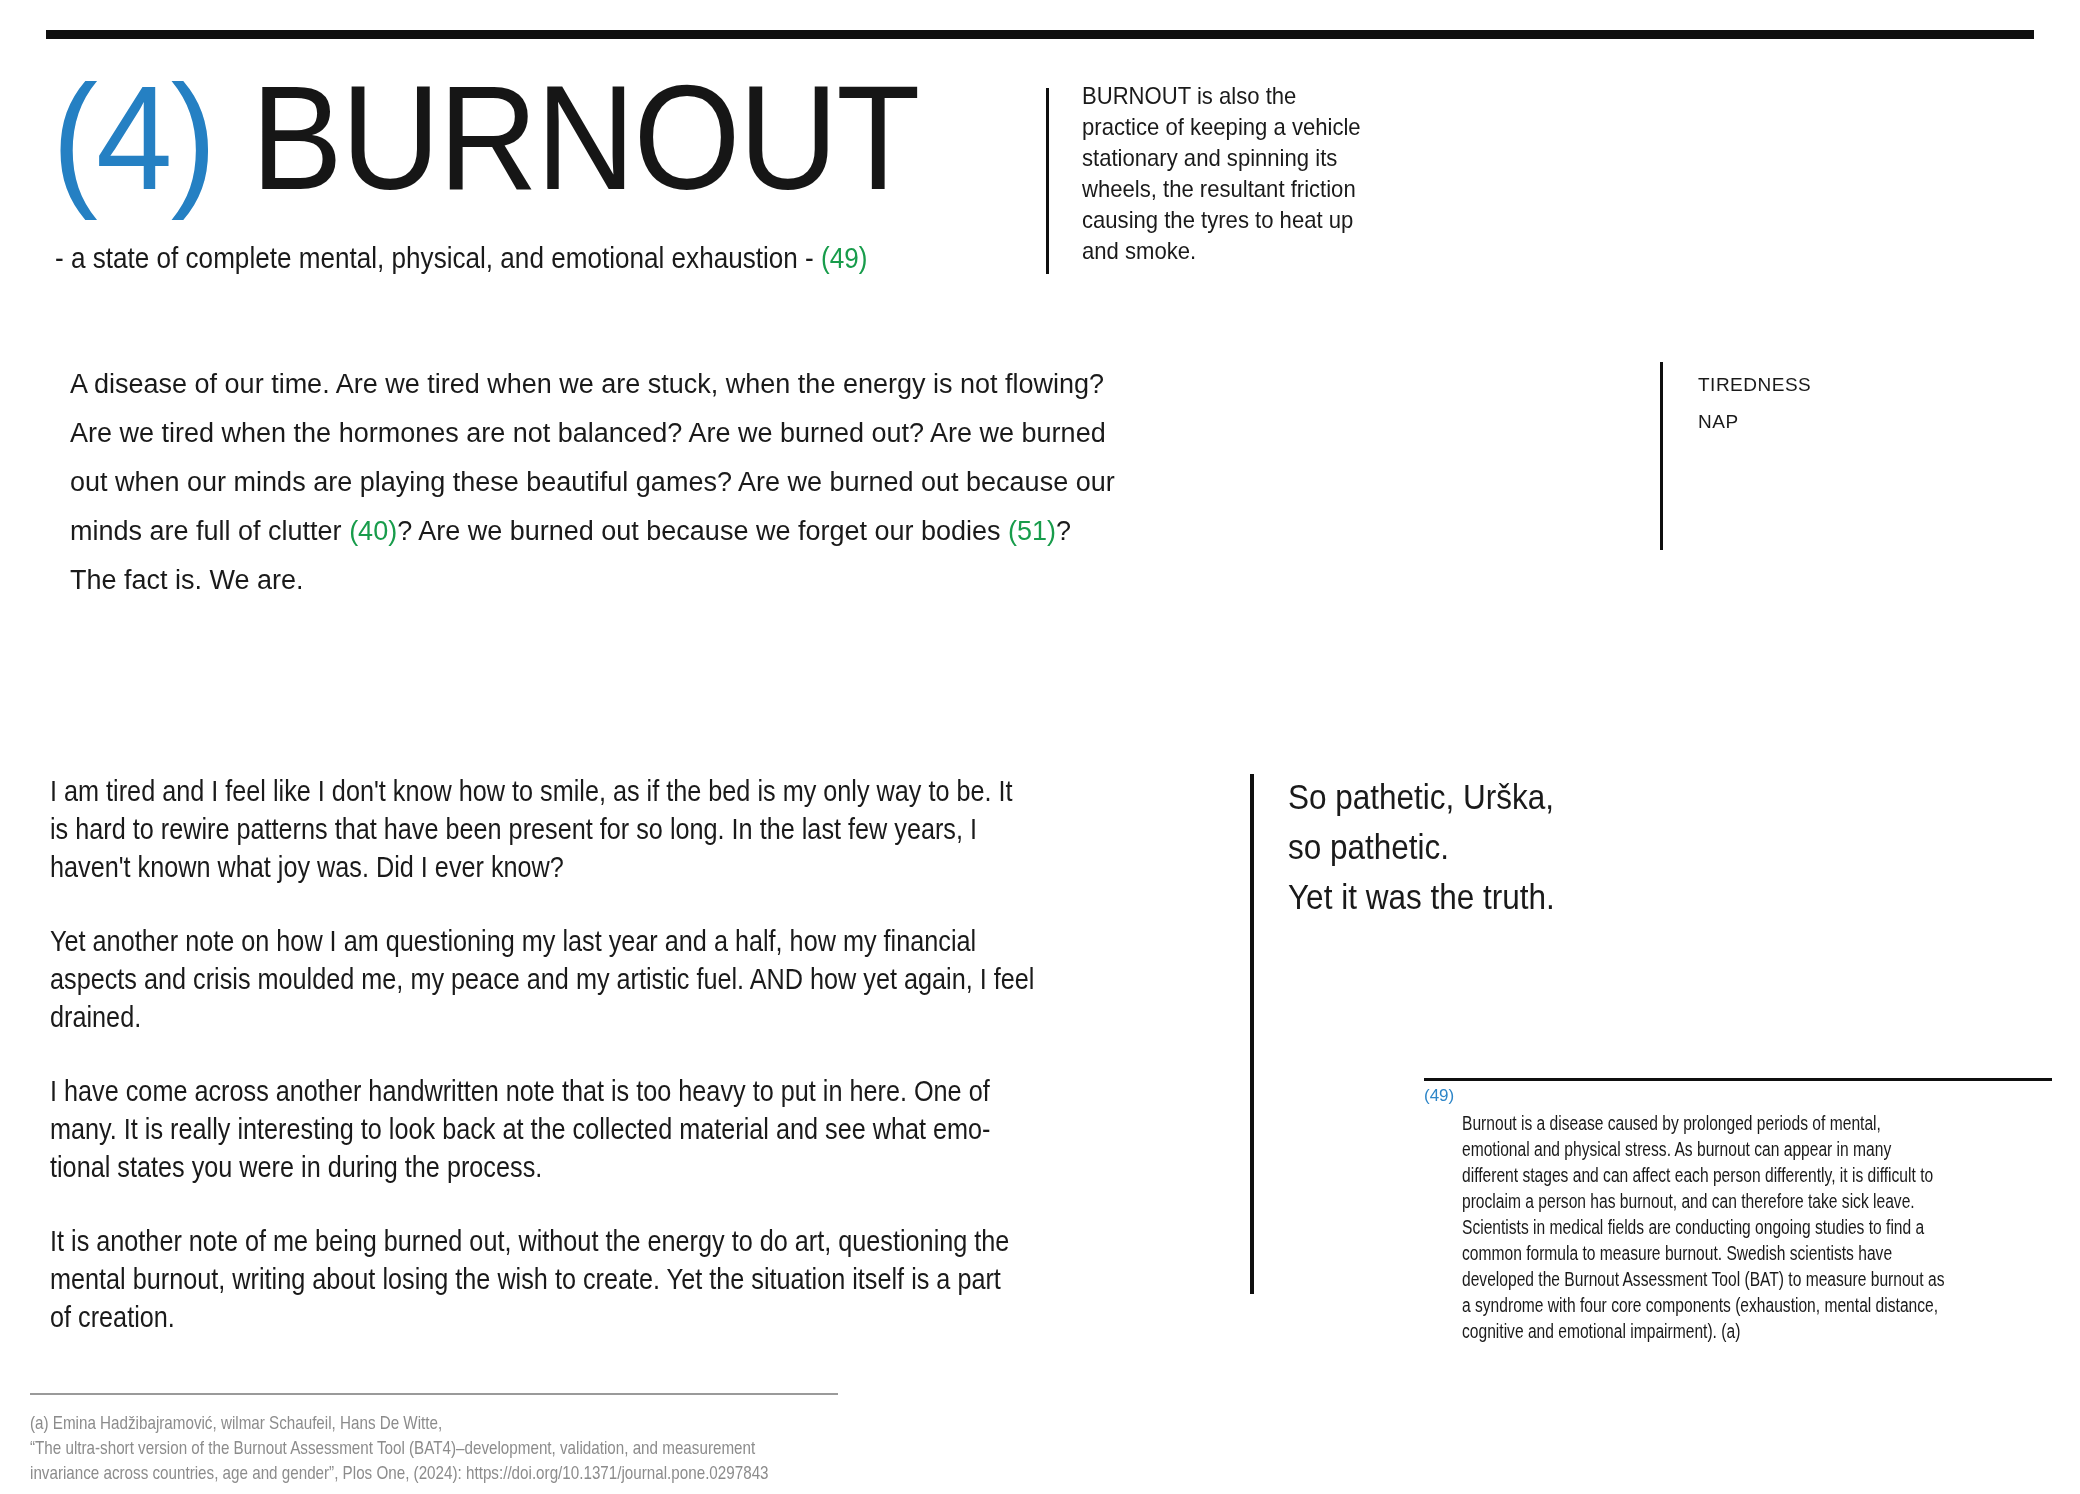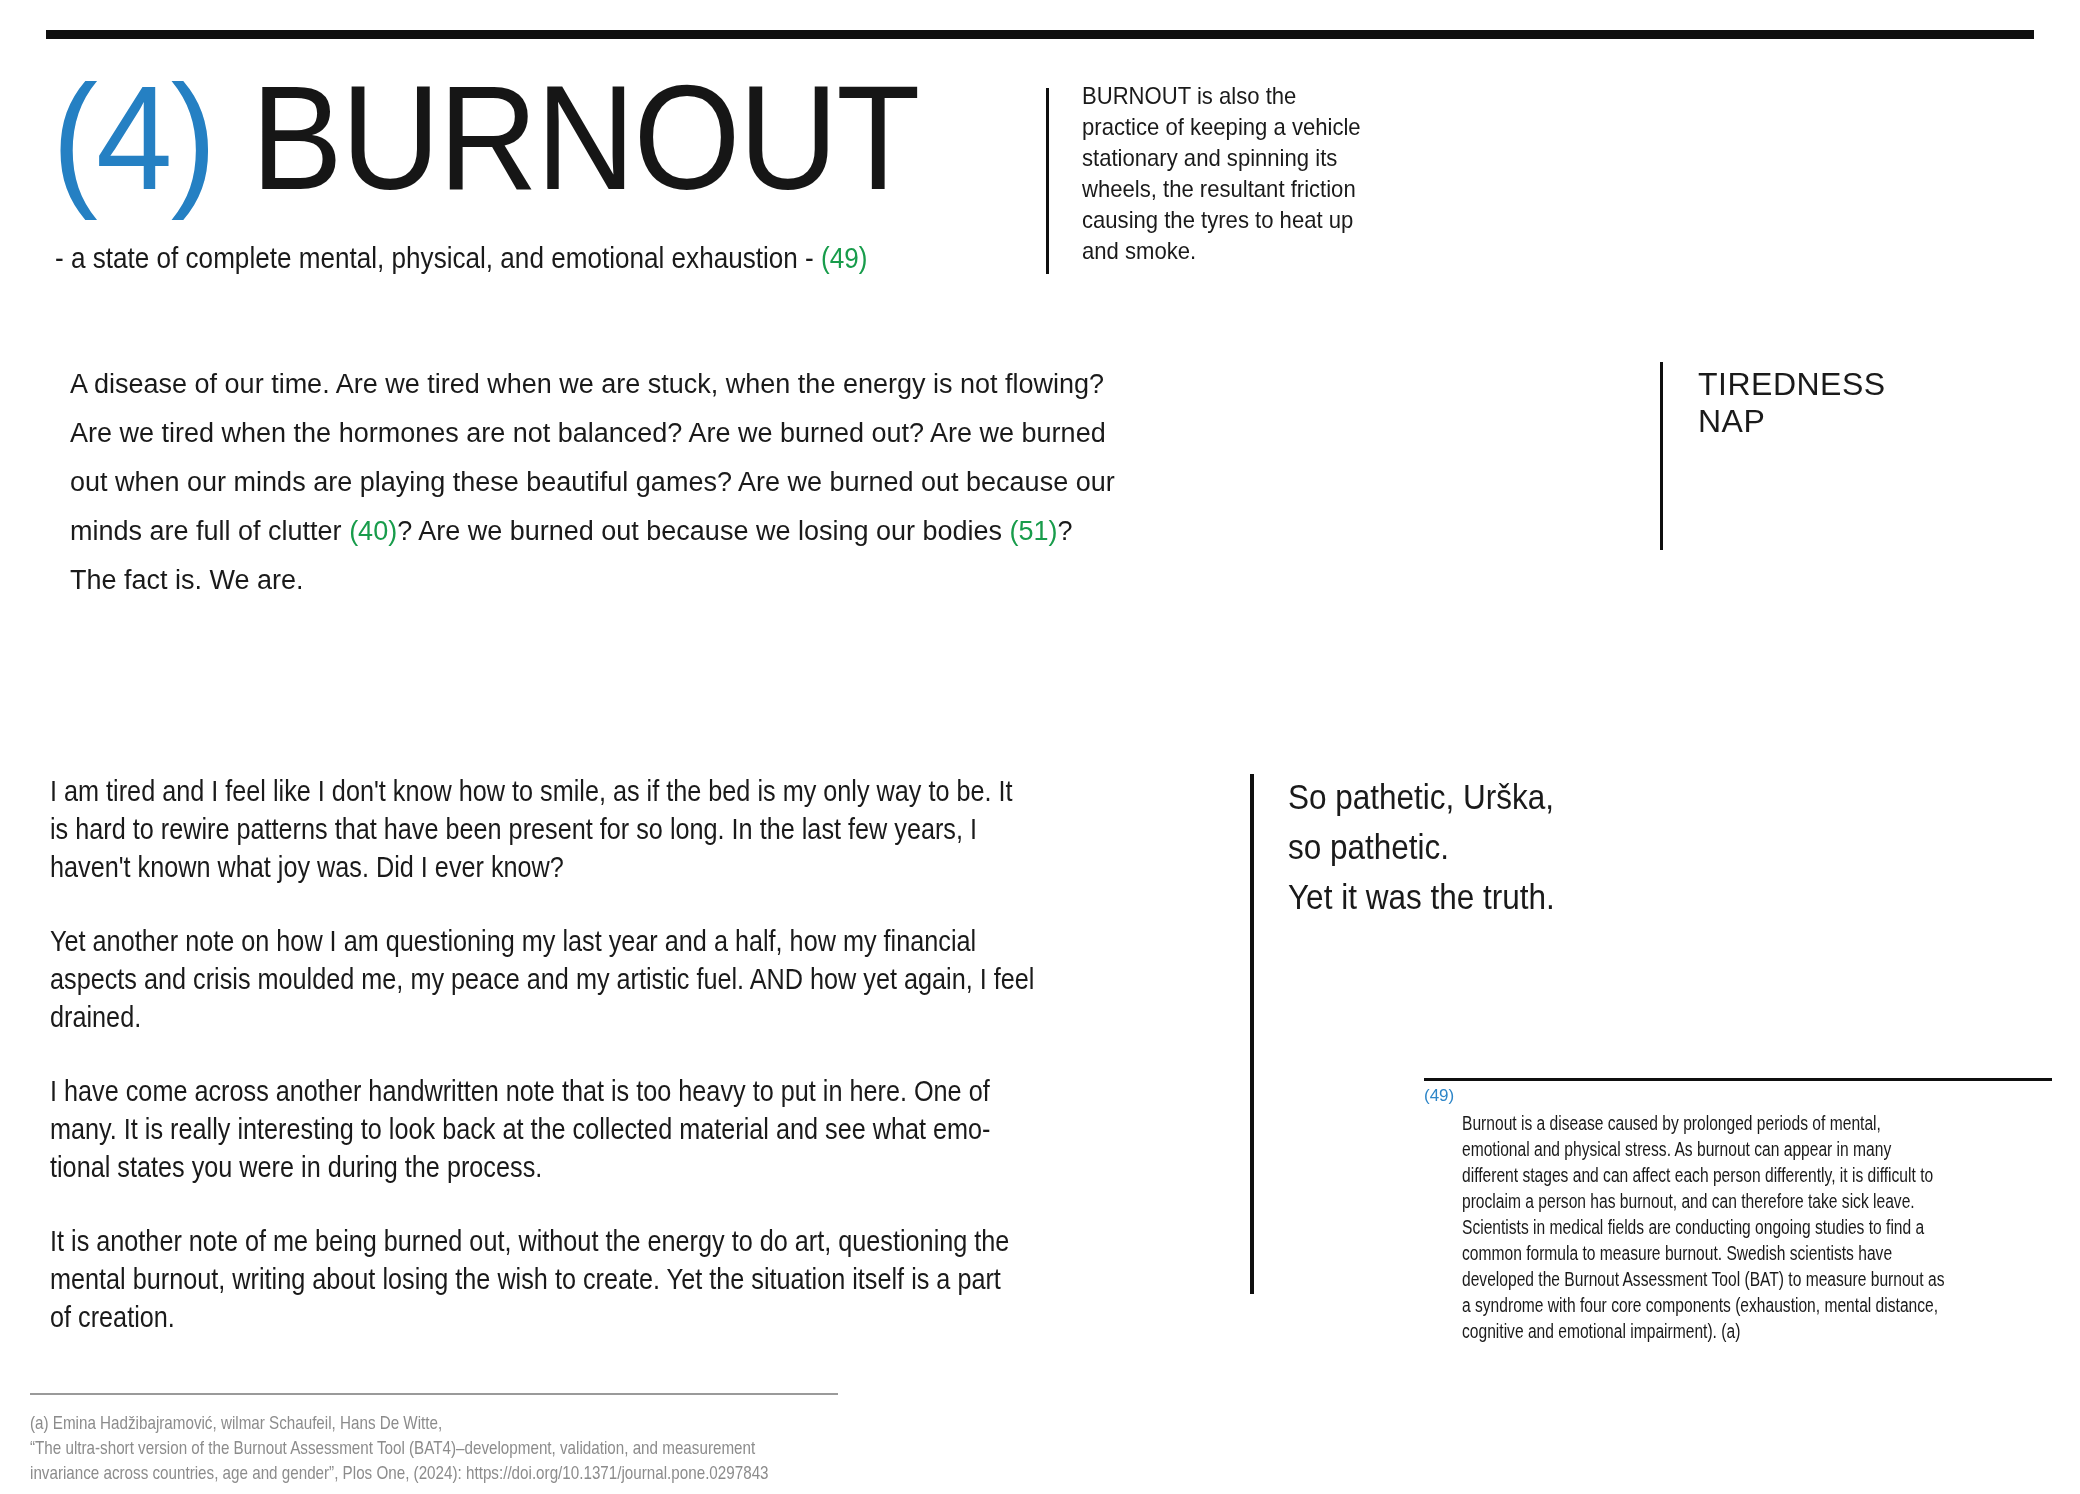--- a/index.html
+++ b/index.html
@@ -55,21 +55,21 @@
     font-size: 27px; line-height: 49px;
     white-space: pre-line;
   }
   .intro .ref { color: #189c4b; }
   .margin-divider {
     left: 1660px; top: 362px; width: 3px; height: 188px;
     background: #0f0f0f;
   }
   .margin-note {
     left: 1698px; top: 366px;
-    font-size: 32px; line-height: 37px;
+    font-size: 19px; line-height: 37px;
     white-space: pre-line; letter-spacing: 0.5px;
   }
 
   
   .body-col {
     left: 50px; top: 772px; width: 1380px;
     font-size: 29px; line-height: 38px;
     transform: scaleX(0.87); transform-origin: left top;
   }
   .body-col p { white-space: pre-line; margin-bottom: 36px; }
@@ -132,21 +132,21 @@
   <div class="abs definition-note">BURNOUT is also the
 practice of keeping a vehicle
 stationary and spinning its
 wheels, the resultant friction
 causing the tyres to heat up
 and smoke.</div>
 
   <div class="abs intro"><span>A disease of our time. Are we tired when we are stuck, when the energy is not flowing?
 Are we tired when the hormones are not balanced? Are we burned out? Are we burned
 out when our minds are playing these beautiful games? Are we burned out because our
-minds are full of clutter </span><span class="ref">(40)</span><span>? Are we burned out because we losing our bodies </span><span class="ref">(51)</span><span>?
+minds are full of clutter </span><span class="ref">(40)</span><span>? Are we burned out because we forget our bodies </span><span class="ref">(51)</span><span>?
 The fact is. We are.</span></div>
 
   <div class="abs margin-divider"></div>
   <div class="abs margin-note">TIREDNESS
 NAP</div>
 
   <div class="abs body-col">
     <p>I am tired and I feel like I don't know how to smile, as if the bed is my only way to be. It
 is hard to rewire patterns that have been present for so long. In the last few years, I
 haven't known what joy was. Did I ever know?</p>

